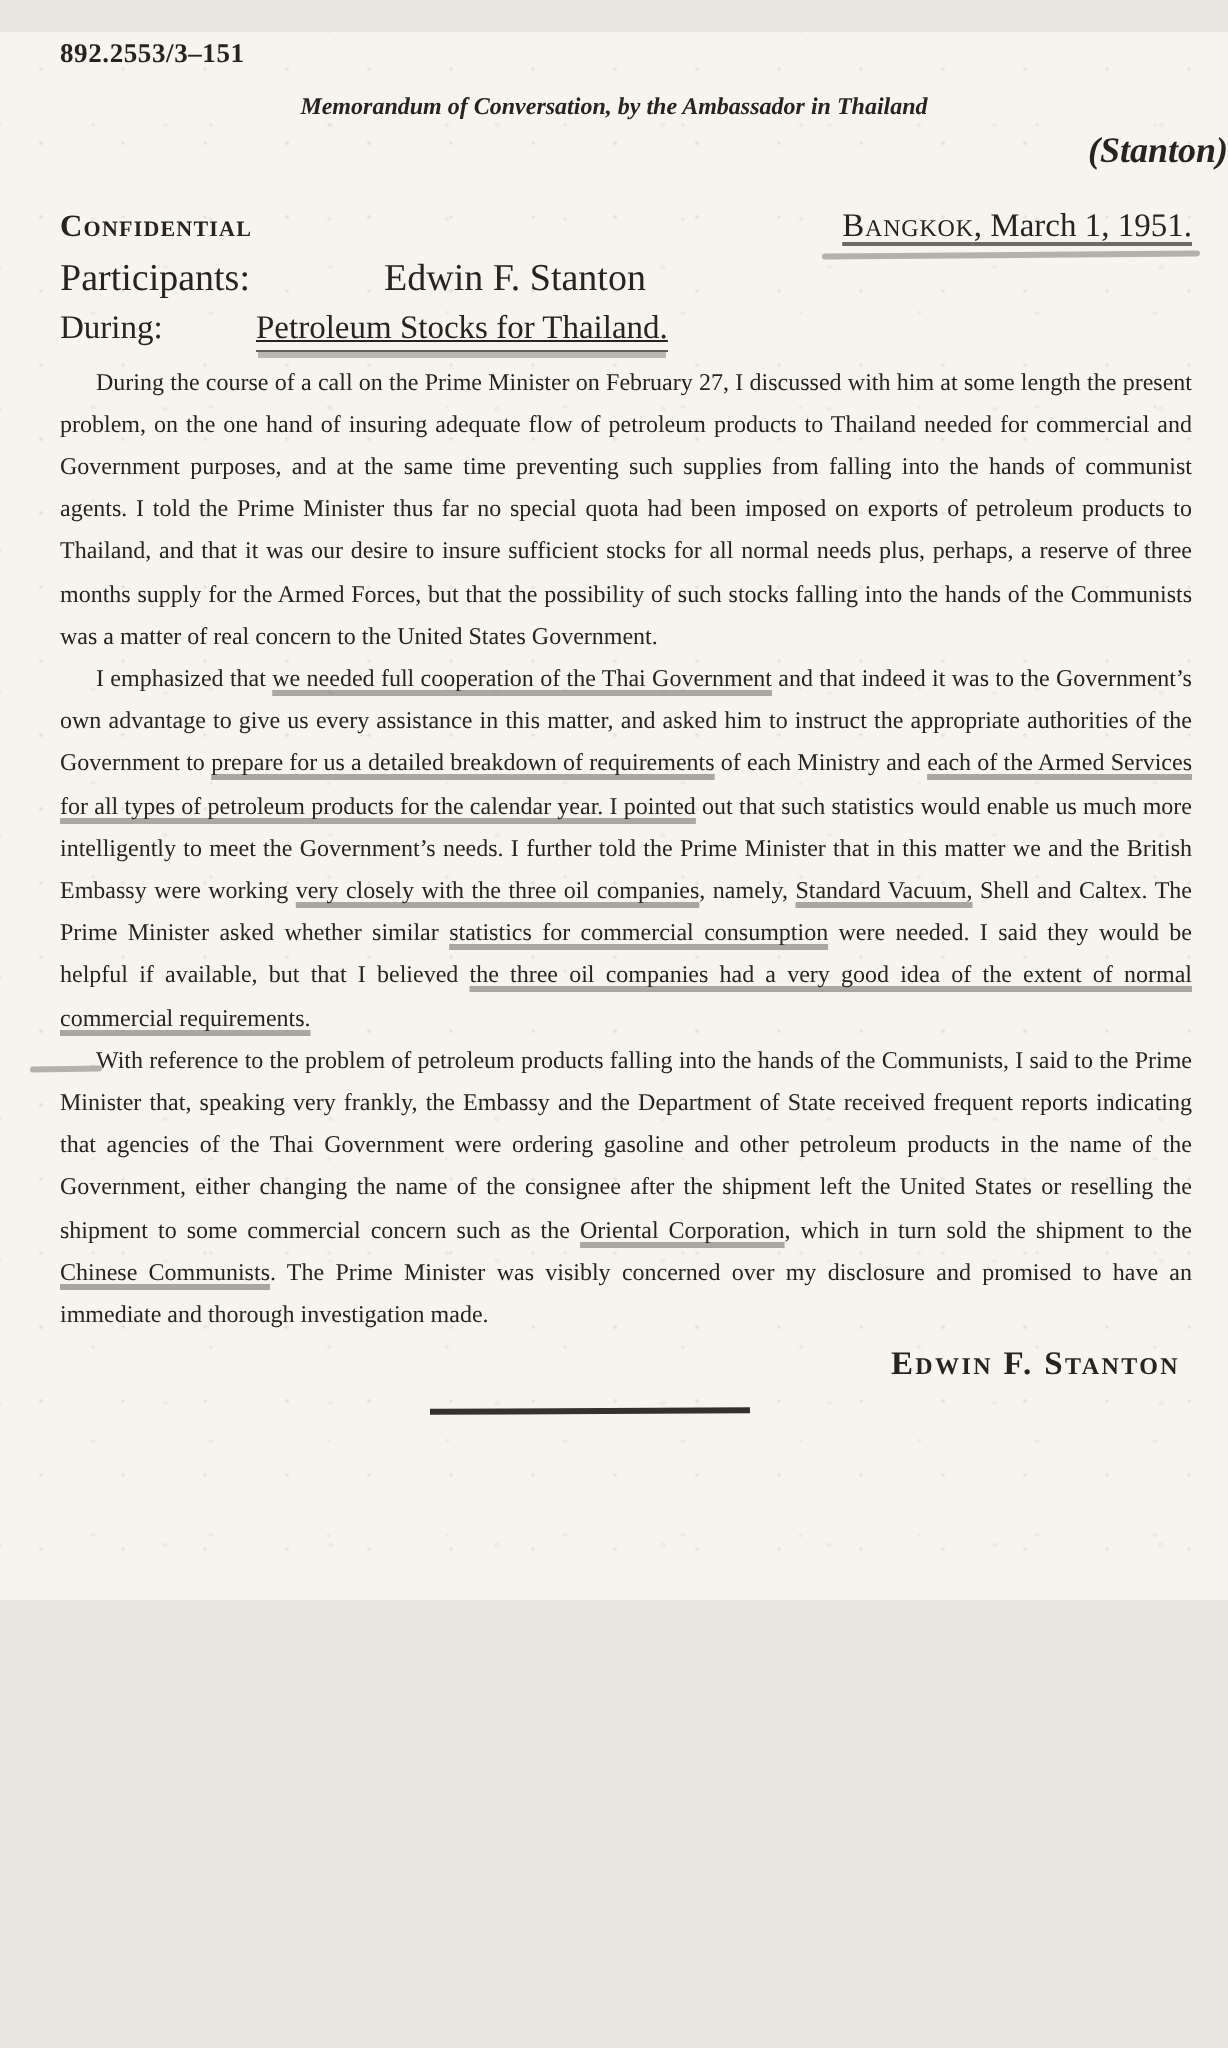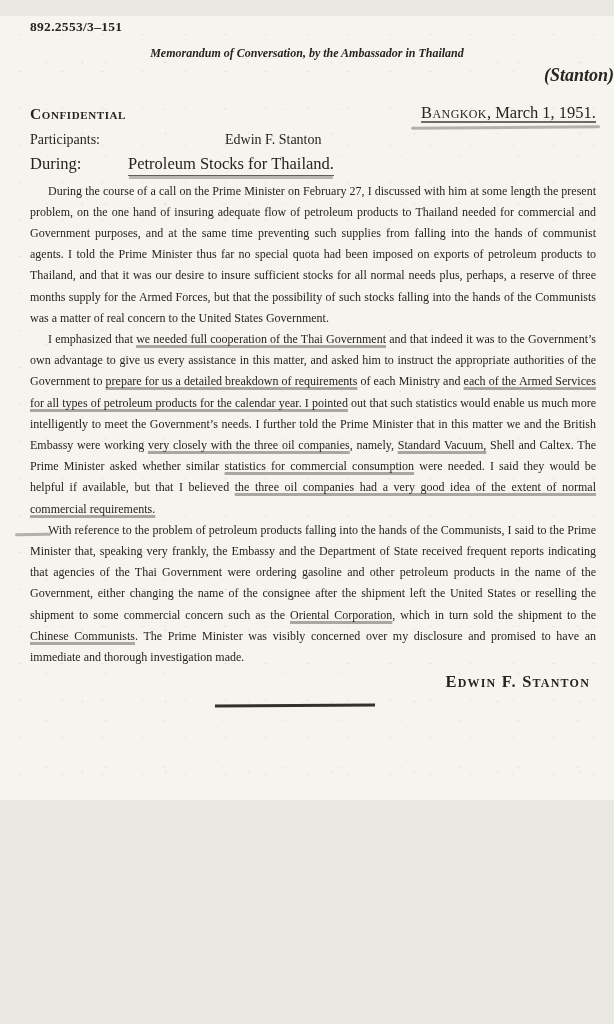--- a/index.html
+++ b/index.html
@@ -84,38 +84,38 @@
     bottom: -6px;
     height: 3px;
     background: rgba(125,122,113,0.55);
     border-radius: 2px;
     transform: rotate(-0.5deg);
   }
 
   .participants-row {
     margin: 6px 18px 0 30px;
     display: flex;
-    font-size: 14px;
+    font-size: 19px;
     line-height: 21.5px;
-    gap: 33px;
   }
   .participants-label { width: 162px; flex: 0 0 auto; }
   .participants-list { flex: 1; }
   .participant { padding-left: 32px; text-indent: -32px; }
 
   .subject-row {
     margin: 2px 18px 0 30px;
     display: flex;
     font-size: 16.5px;
     line-height: 22px;
   }
   .subject-label { width: 98px; flex: 0 0 auto; }
   .subject-text {
     border-bottom: 1.5px solid rgba(58,56,51,0.8);
     box-shadow: 0 4px 0 -1px rgba(125,122,113,0.5);
+    text-decoration: underline;
   }
 
   .document-body {
     margin: 5px 18px 0 30px;
     font-size: 12px;
     line-height: 21.2px;
     text-align: justify;
   }
   .body-para { text-indent: 18px; position: relative; }
   .body-para.lead-mark::before {   

